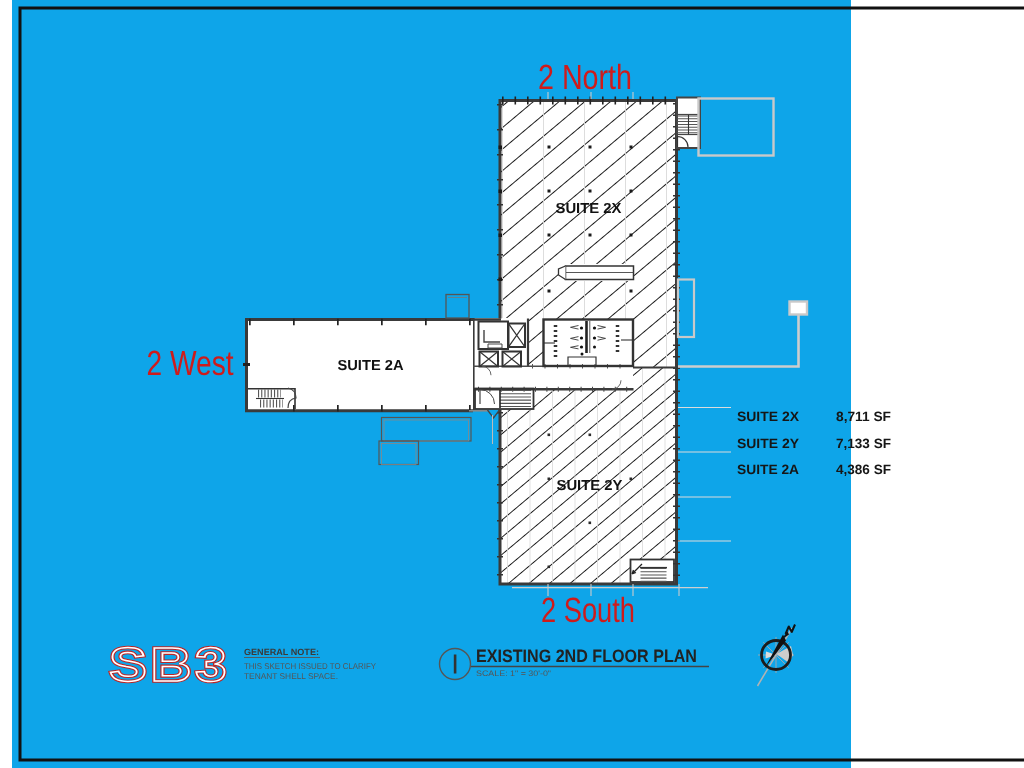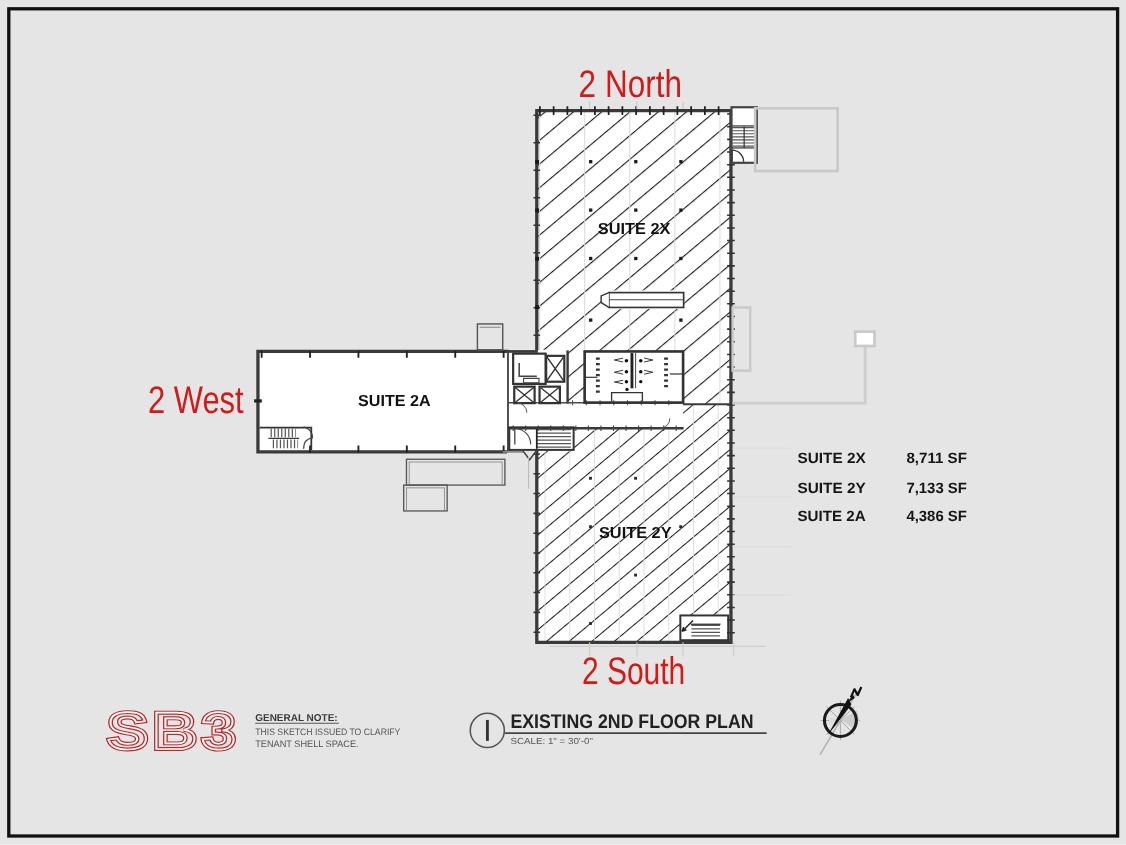--- a/index.html
+++ b/index.html
@@ -1,16 +1,16 @@
 <!DOCTYPE html>
 <html><head>
 <meta charset="utf-8">
 <style>
   html,body{margin:0;padding:0;background:#ffffff;}
-  #page{position:relative;width:1024px;height:768px;background:#e5e5e5;font-family:"Liberation Sans",sans-serif;}
+  #page{position:relative;width:839px;height:768px;background:#0ea5e9;font-family:"Liberation Sans",sans-serif;margin-left:12px;}
   svg{position:absolute;left:0;top:0;}
   text{text-rendering:geometricPrecision;}
 </style>
 </head>
 <body>
 <div id="page">
 <svg width="1024" height="768" viewBox="0 0 1024 768">
 <defs>
   <pattern id="hatchx" width="16.5" height="16.5" patternUnits="userSpaceOnUse" patternTransform="rotate(-40)">
     <rect width="16.5" height="16.5" fill="#ffffff"></rect>

